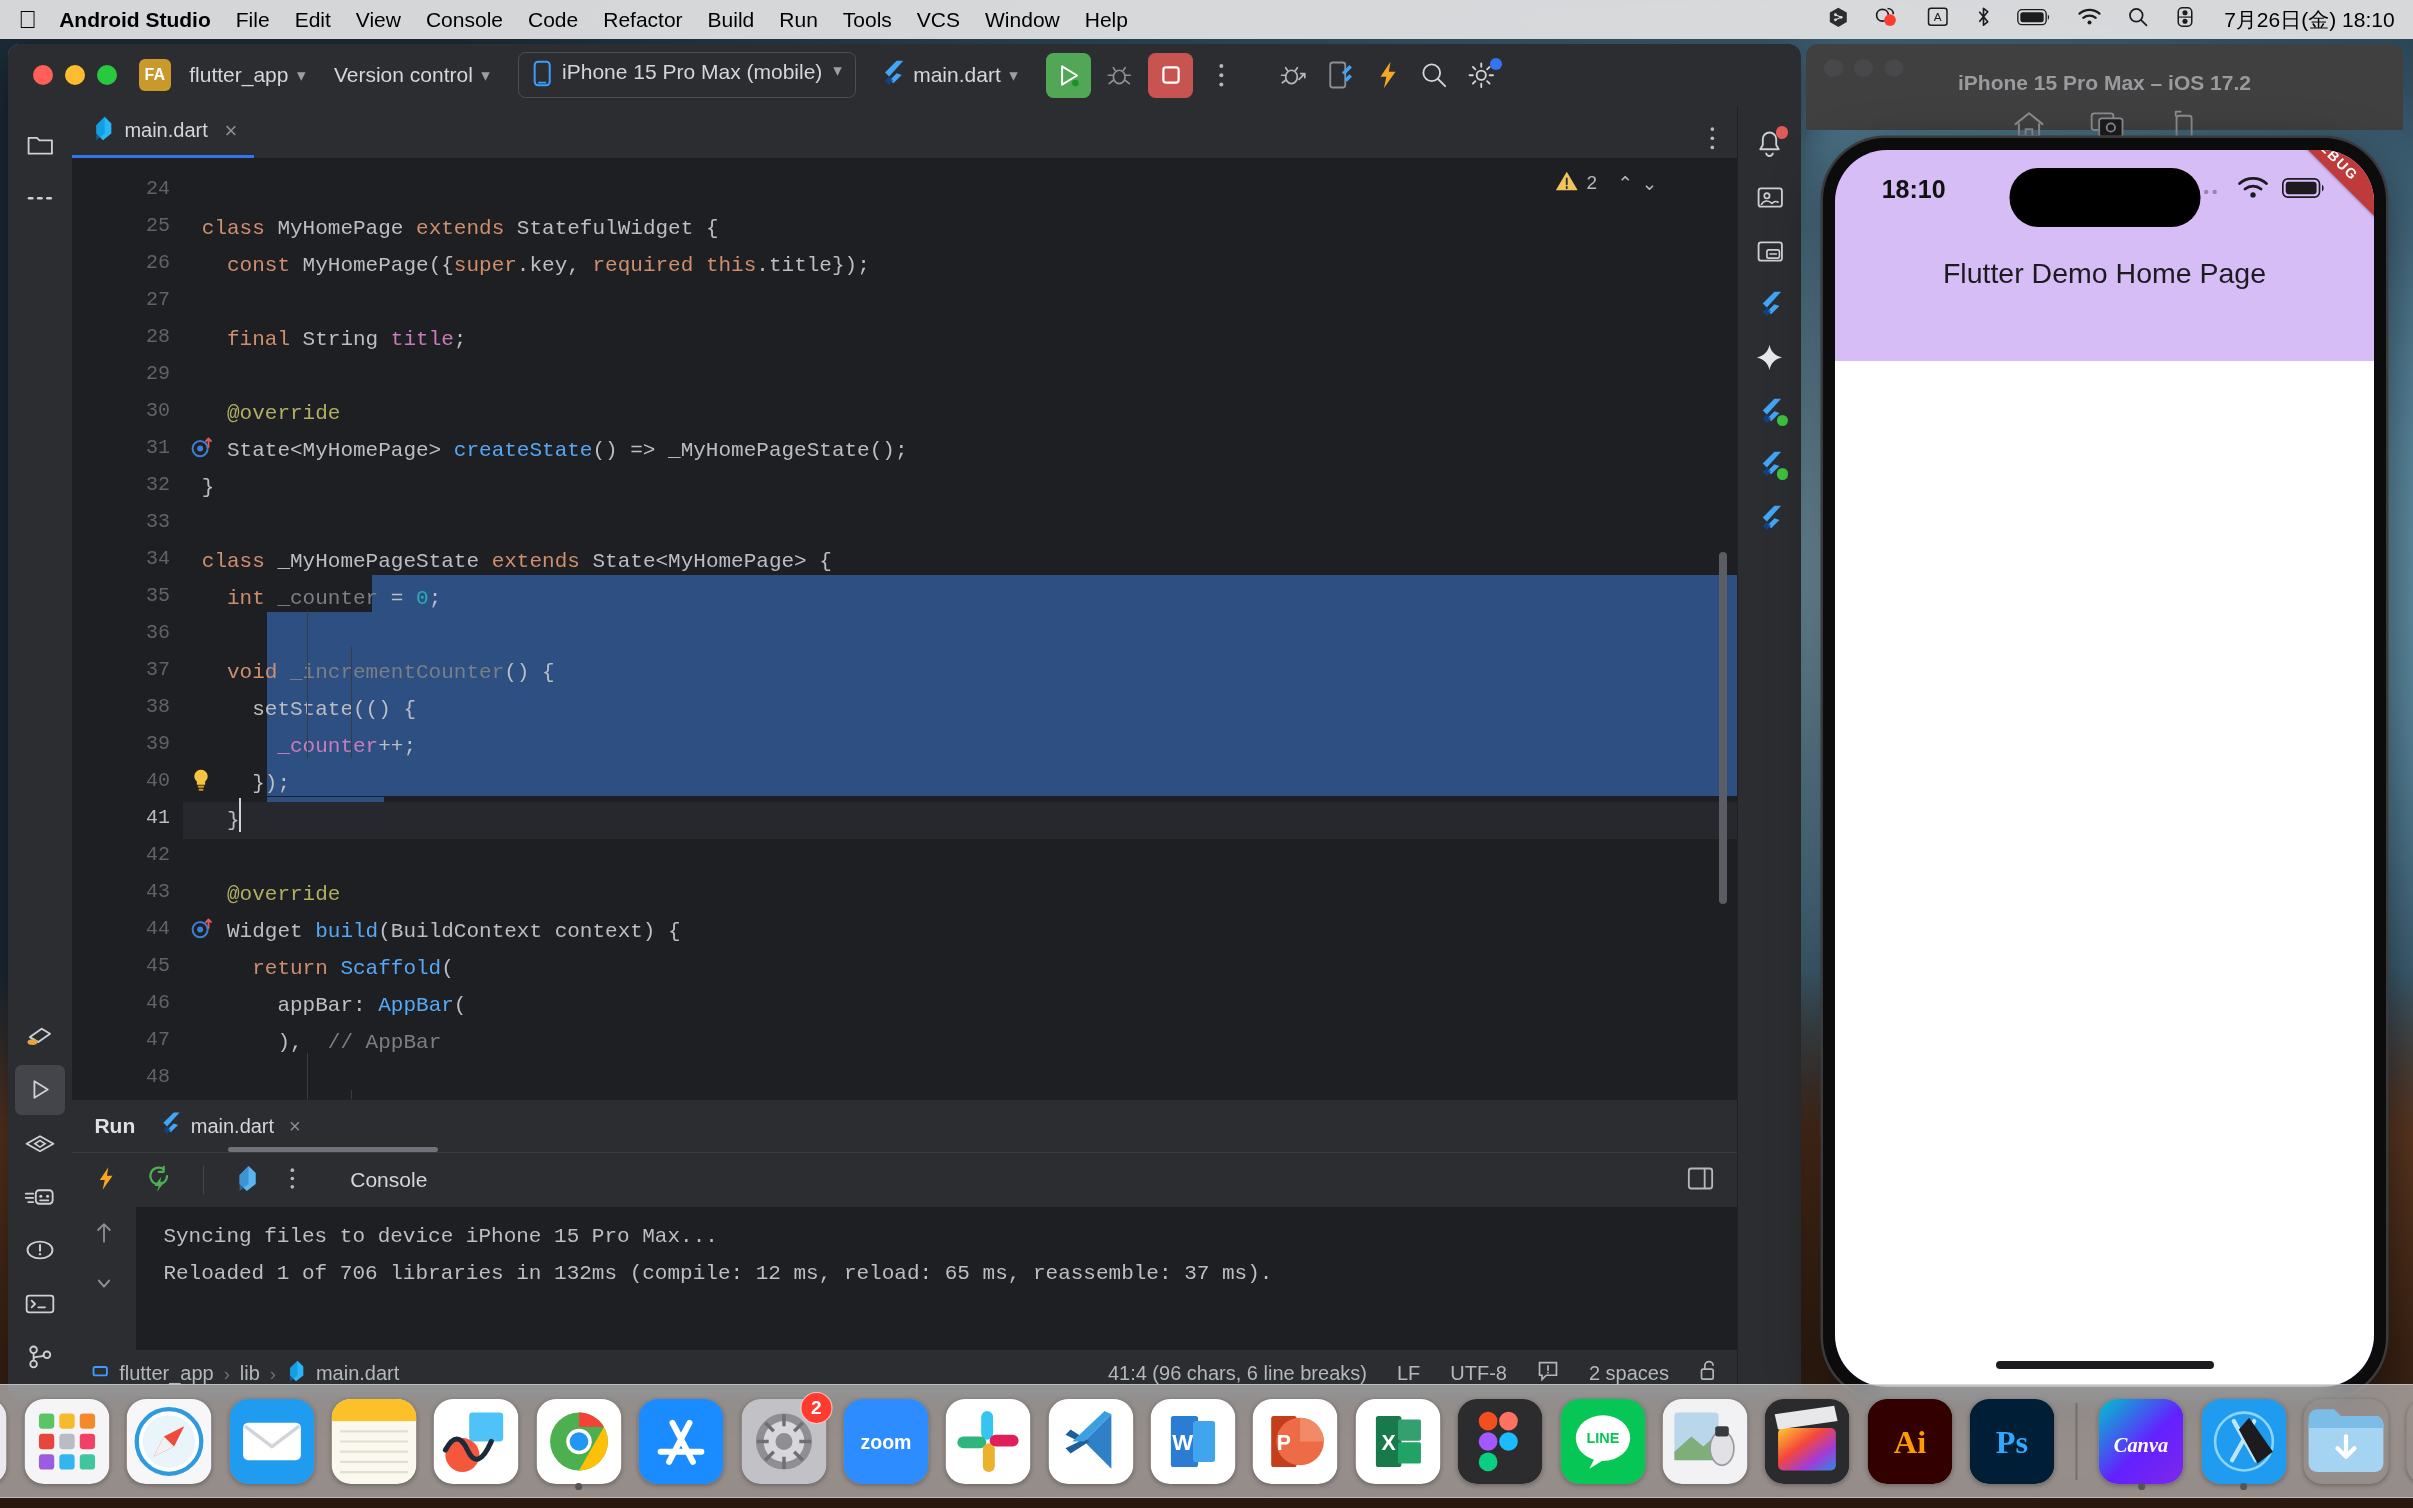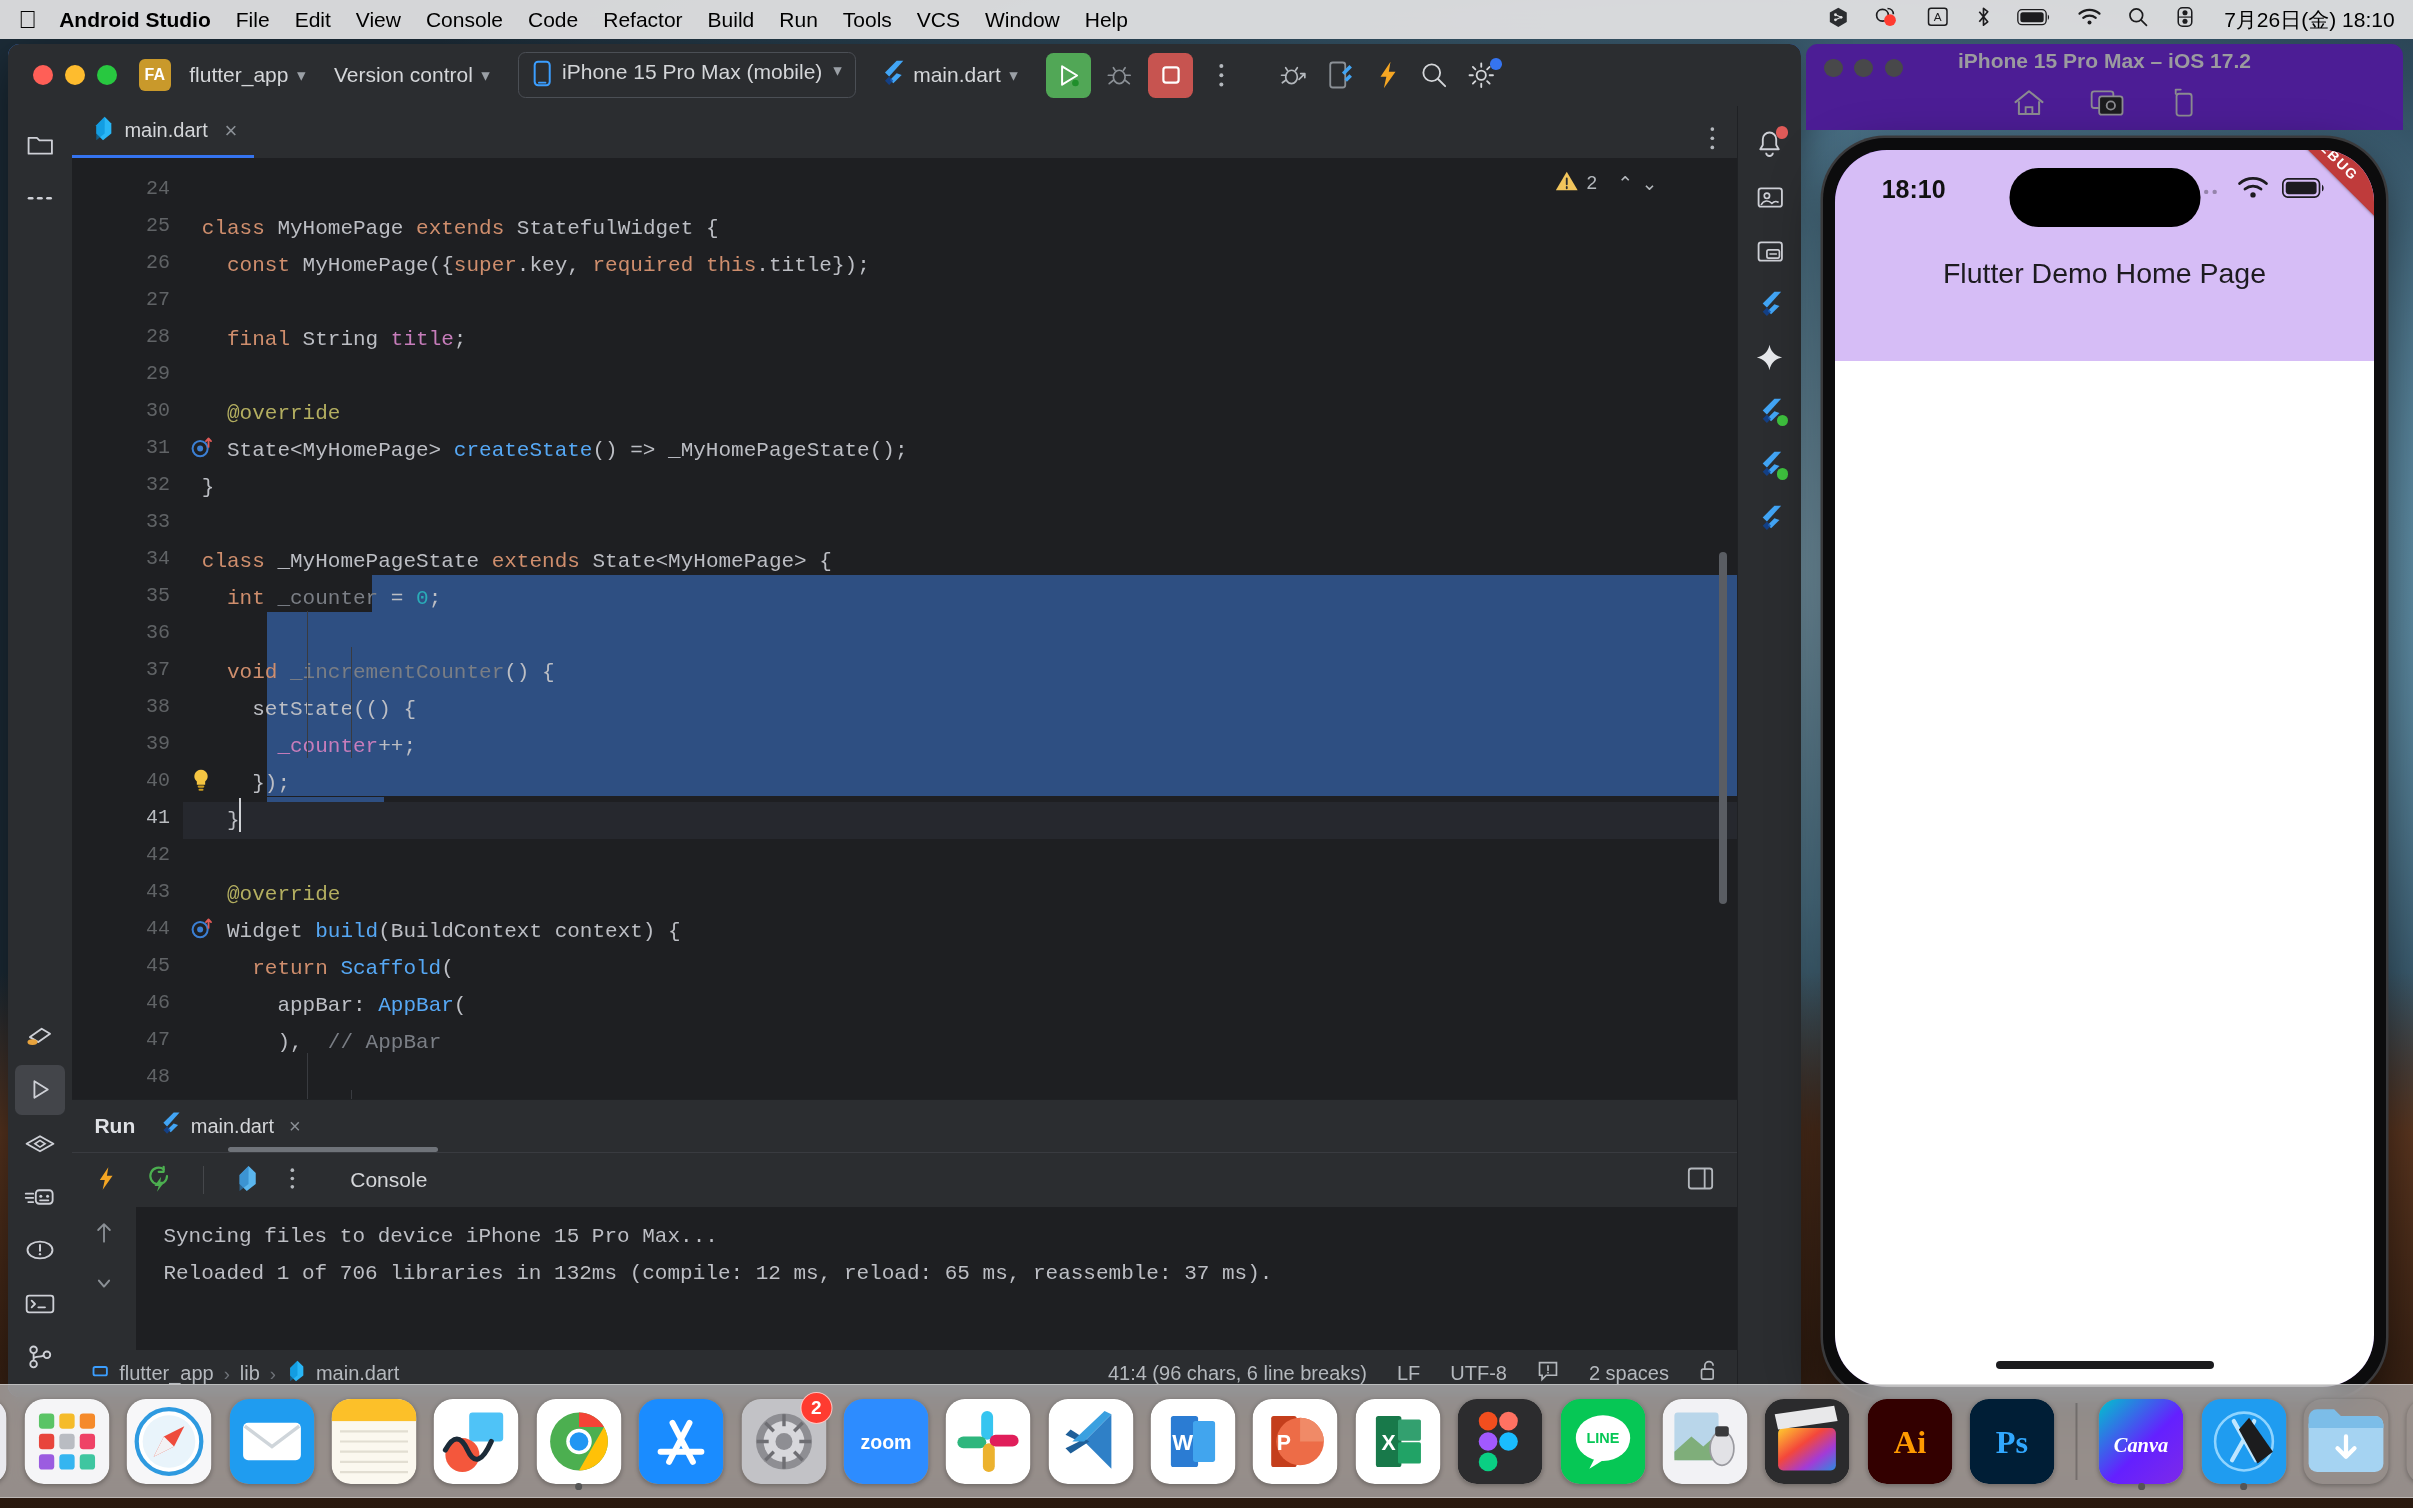--- a/index.html
+++ b/index.html
@@ -140,23 +140,23 @@
     padding: 0 18.4px; color:#b4b8bd; font-size: 20px; gap: 10px;
   }
   #statusbar .crumb { display:flex; align-items:center; gap:10px;}
   #statusbar .sep-c { color:#6f7379; font-size:18.4px; }
   #statusbar .sright { margin-left:auto; display:flex; align-items:center; gap: 30px;}
   
   #sim {
     position:absolute; left: 1806px; top: 44px; width: 597px; height: 1324px; z-index: 40;
   }
   #sim-titlebar {
-    height: 86px; background:#4c1d95; border-radius: 11.7px 11.7px 0 0;
+    height: 86px; background:#404040; border-radius: 11.7px 11.7px 0 0;
     position:relative; display:flex; flex-direction:column; align-items:center;
-    padding-top: 2px;
+    padding-top: 24px;
   }
   #sim-titlebar .stl { position:absolute; left: 18.4px; top: 15px; display:flex; gap: 11.7px;}
   #sim-titlebar .sdot { width:18.4px;height:18.4px;border-radius:50%;background:#48484a;}
   #sim-title { color:#9b9b9f; font-size: 21px; font-weight:bold; margin-top: 3.4px;}
   #sim-tools { display:flex; gap: 44px; margin-top: 13.4px; }
   #phone {
     position:absolute; left: 17px; top: 94px; width: 563px; height: 1261px;
     background:#0c0c0d; border-radius: 62px; padding: 11.7px;
     box-shadow: 0 0 0 2.5px #3a3a3c, 0 20px 50px rgba(0,0,0,.6);
   }

